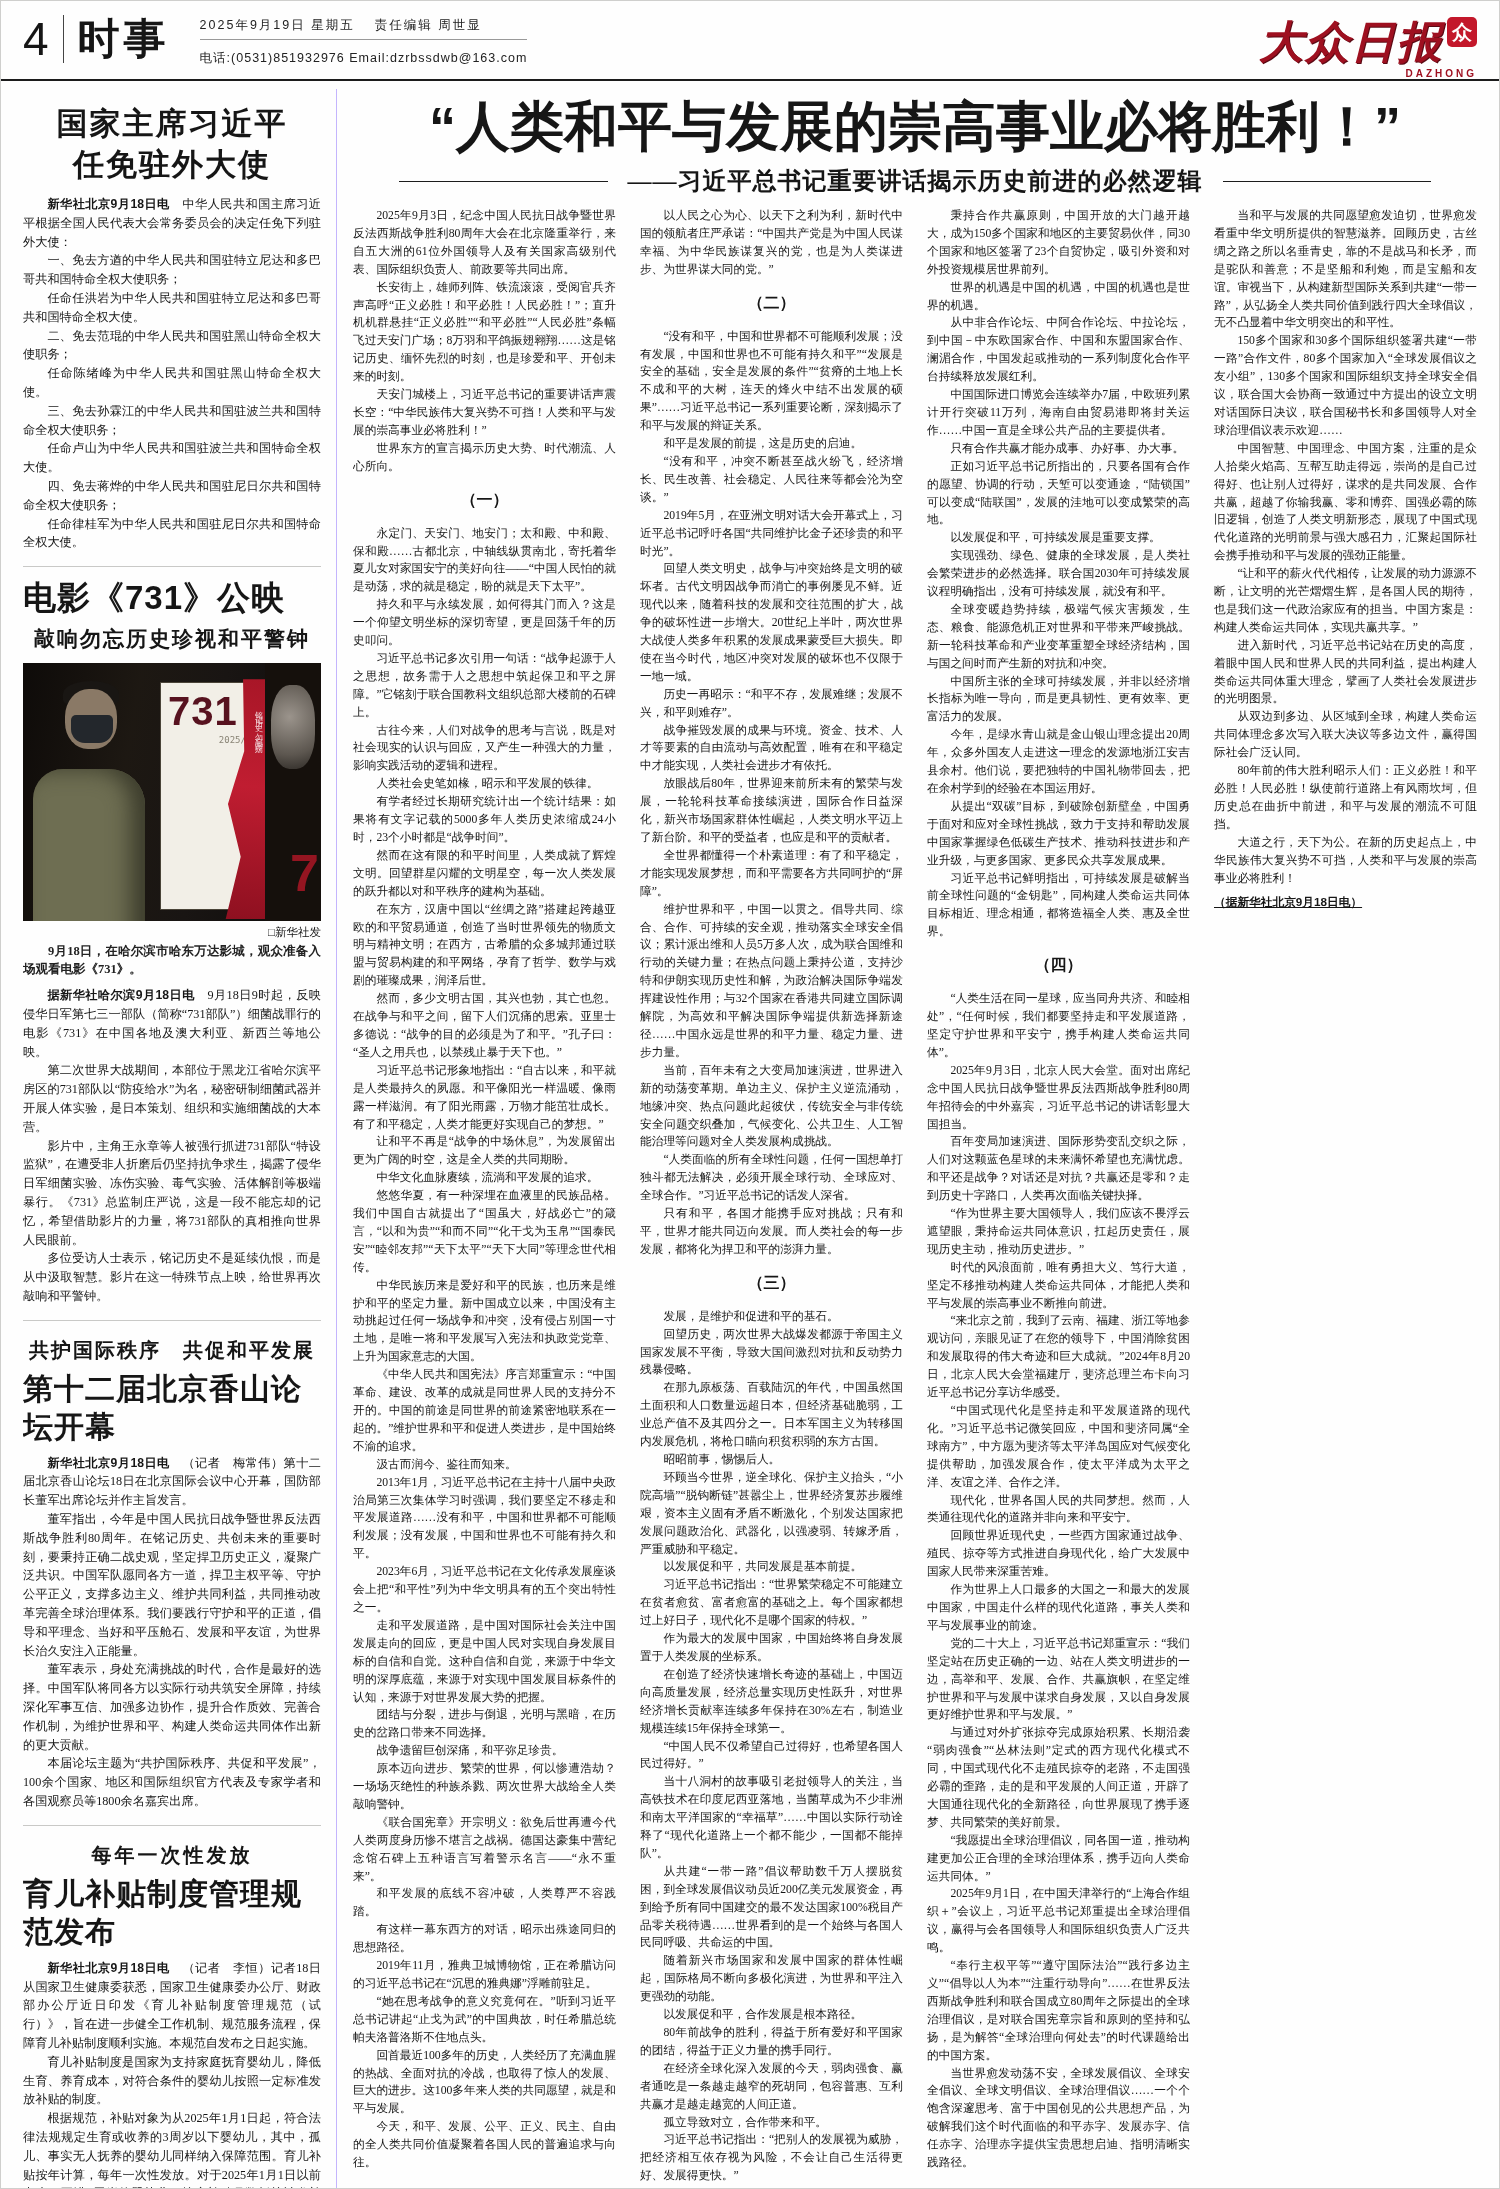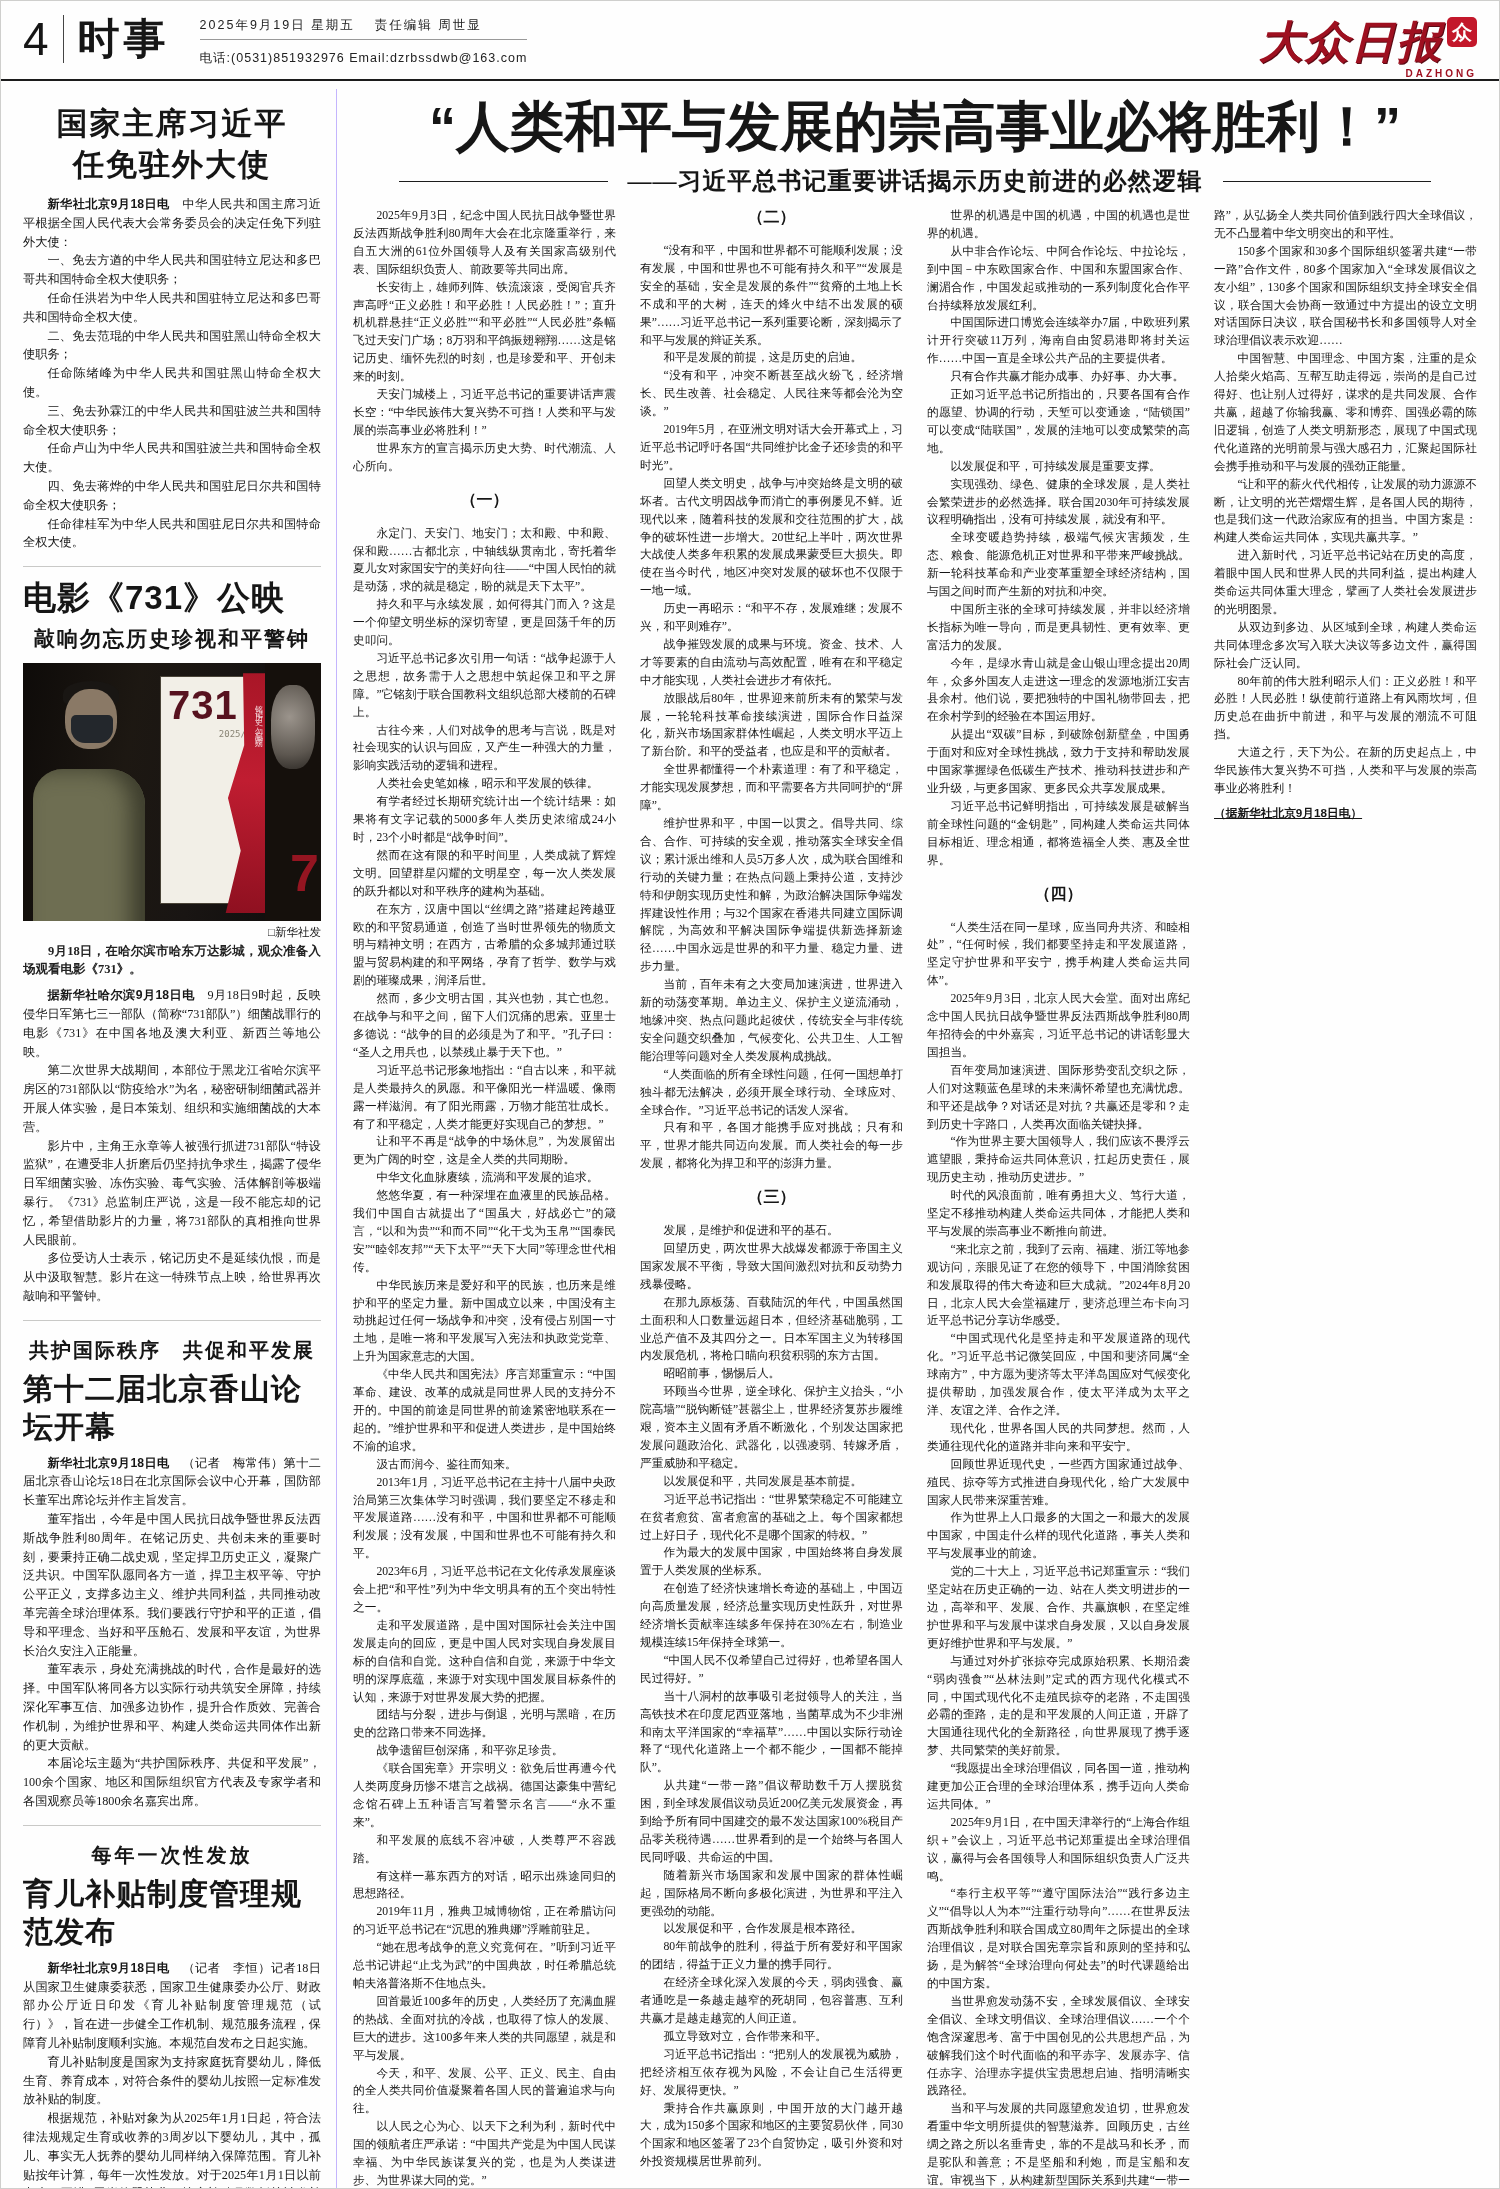--- a/index.html
+++ b/index.html
@@ -50,21 +50,21 @@
   .photo{position:relative;height:258px;margin:2px 0 4px 0;overflow:hidden;
          background:linear-gradient(100deg,#0e0b09 0%,#27201660 35%,#191513 60%,#0d0b0a 100%),#171310;}
   .p-person{position:absolute;left:10px;bottom:-26px;width:112px;height:178px;
             background:#6e6e52;border-radius:30px 36px 0 0;box-shadow:inset -14px 0 22px #3c3c2c;}
   .p-head{position:absolute;left:42px;top:26px;width:52px;height:60px;background:#8a7966;
           border-radius:46% 46% 44% 44%;}
   .p-hair{position:absolute;left:40px;top:18px;width:56px;height:26px;background:#191613;
           border-radius:50% 50% 30% 30%;}
   .p-mask{position:absolute;left:48px;top:52px;width:42px;height:28px;background:#23272c;
           border-radius:5px 5px 14px 14px;}
-  .p-poster{position:absolute;left:138px;top:14px;width:112px;height:226px;background:#f2efe7;
+  .p-poster{position:absolute;left:138px;top:20px;width:112px;height:226px;background:#f2efe7;
             box-shadow:0 0 0 1px #4a4438;}
   .p-num{font-family:"Liberation Sans",sans-serif;font-weight:900;font-size:40px;line-height:40px;
          color:#57121f;margin:8px 0 0 7px;letter-spacing:1px;}
   .p-date{font-family:"DejaVu Sans Mono",monospace;font-size:9px;color:#8a8576;margin:4px 0 0 8px;text-align:right;}
   .p-splash{position:absolute;right:-6px;top:-4px;width:58px;height:240px;
             background:linear-gradient(185deg,#a81627,#c01d31 45%,#8e1020);
             clip-path:polygon(38% 0,100% 0,100% 100%,8% 100%,34% 74%,12% 52%,40% 30%);}
   .p-side{position:absolute;right:10px;top:22px;writing-mode:vertical-rl;font-size:8px;
           color:#f3d9dc;letter-spacing:4px;}
   .p-right{position:absolute;right:0;top:0;width:56px;height:100%;background:#15100c;}
@@ -212,20 +212,21 @@
           <p>中华文化血脉赓续，流淌和平发展的追求。</p>
           <p>悠悠华夏，有一种深埋在血液里的民族品格。我们中国自古就提出了“国虽大，好战必亡”的箴言，“以和为贵”“和而不同”“化干戈为玉帛”“国泰民安”“睦邻友邦”“天下太平”“天下大同”等理念世代相传。</p>
           <p>中华民族历来是爱好和平的民族，也历来是维护和平的坚定力量。新中国成立以来，中国没有主动挑起过任何一场战争和冲突，没有侵占别国一寸土地，是唯一将和平发展写入宪法和执政党党章、上升为国家意志的大国。</p>
           <p>《中华人民共和国宪法》序言郑重宣示：“中国革命、建设、改革的成就是同世界人民的支持分不开的。中国的前途是同世界的前途紧密地联系在一起的。”维护世界和平和促进人类进步，是中国始终不渝的追求。</p>
           <p>汲古而润今、鉴往而知来。</p>
           <p>2013年1月，习近平总书记在主持十八届中央政治局第三次集体学习时强调，我们要坚定不移走和平发展道路……没有和平，中国和世界都不可能顺利发展；没有发展，中国和世界也不可能有持久和平。</p>
           <p>2023年6月，习近平总书记在文化传承发展座谈会上把“和平性”列为中华文明具有的五个突出特性之一。</p>
           <p>走和平发展道路，是中国对国际社会关注中国发展走向的回应，更是中国人民对实现自身发展目标的自信和自觉。这种自信和自觉，来源于中华文明的深厚底蕴，来源于对实现中国发展目标条件的认知，来源于对世界发展大势的把握。</p>
           <p>团结与分裂，进步与倒退，光明与黑暗，在历史的岔路口带来不同选择。</p>
           <p>战争遗留巨创深痛，和平弥足珍贵。</p>
+          <p>原本迈向进步、繁荣的世界，何以惨遭浩劫？一场场灭绝性的种族杀戮、两次世界大战给全人类敲响警钟。</p>
           <p>《联合国宪章》开宗明义：欲免后世再遭今代人类两度身历惨不堪言之战祸。德国达豪集中营纪念馆石碑上五种语言写着警示名言——“永不重来”。</p>
           <p>和平发展的底线不容冲破，人类尊严不容践踏。</p>
           <p>有这样一幕东西方的对话，昭示出殊途同归的思想路径。</p>
           <p>2019年11月，雅典卫城博物馆，正在希腊访问的习近平总书记在“沉思的雅典娜”浮雕前驻足。</p>
           <p>“她在思考战争的意义究竟何在。”听到习近平总书记讲起“止戈为武”的中国典故，时任希腊总统帕夫洛普洛斯不住地点头。</p>
           <p>回首最近100多年的历史，人类经历了充满血腥的热战、全面对抗的冷战，也取得了惊人的发展、巨大的进步。这100多年来人类的共同愿望，就是和平与发展。</p>
           <p>今天，和平、发展、公平、正义、民主、自由的全人类共同价值凝聚着各国人民的普遍追求与向往。</p>
           <p>以人民之心为心、以天下之利为利，新时代中国的领航者庄严承诺：“中国共产党是为中国人民谋幸福、为中华民族谋复兴的党，也是为人类谋进步、为世界谋大同的党。”</p>
           <div class="m-marker">（二）</div>
           <p>“没有和平，中国和世界都不可能顺利发展；没有发展，中国和世界也不可能有持久和平”“发展是安全的基础，安全是发展的条件”“贫瘠的土地上长不成和平的大树，连天的烽火中结不出发展的硕果”……习近平总书记一系列重要论断，深刻揭示了和平与发展的辩证关系。</p>

